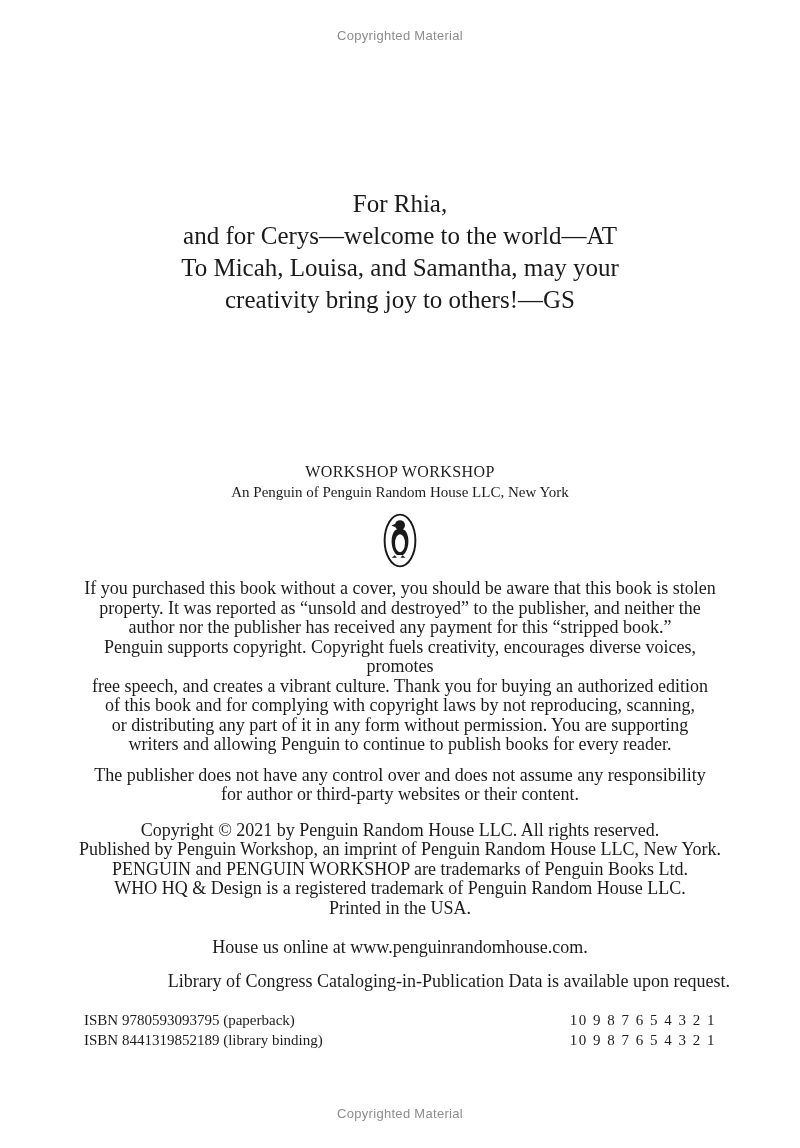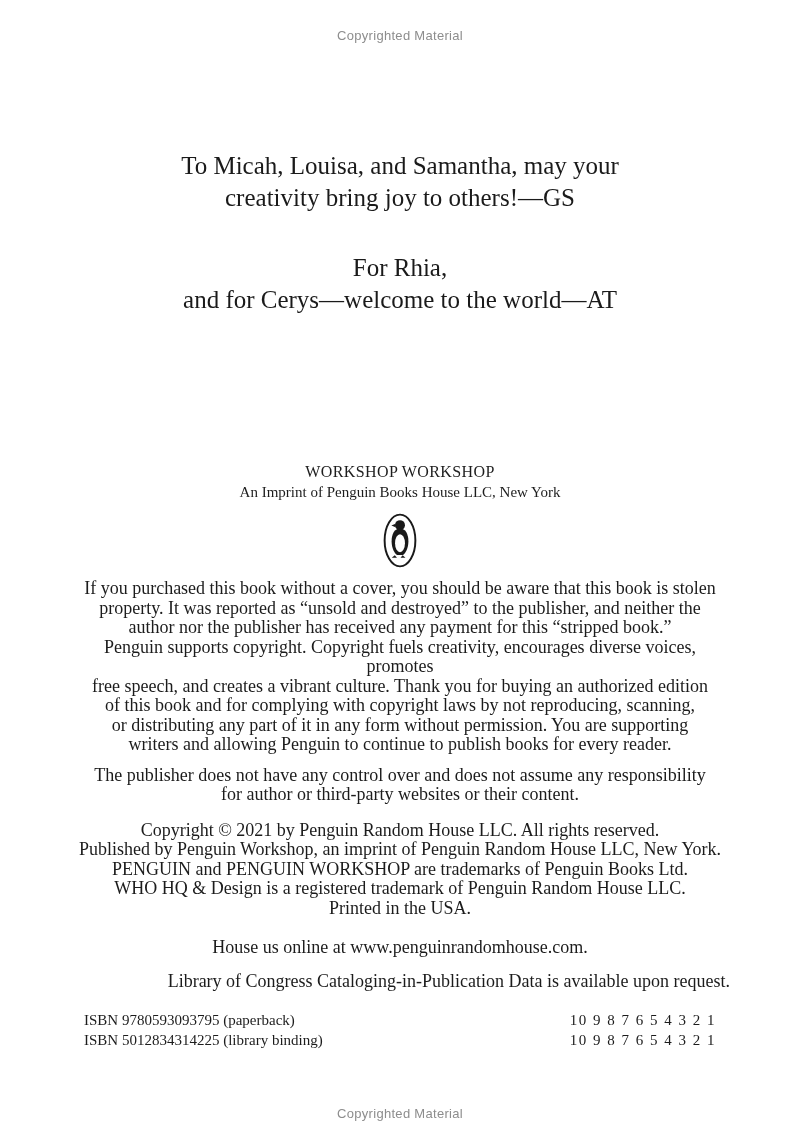--- a/index.html
+++ b/index.html
@@ -80,29 +80,29 @@
   .isbn-row .printrun { letter-spacing: 1.5px; }
 </style>
 </head>
 <body>
 
 <div class="notice top">Copyrighted Material</div>
 
 <div class="content">
 
   <div class="dedication">
+    <p class="pre block2">For Rhia,
+and for Cerys—welcome to the world—AT</p>
     <p class="pre block1">To Micah, Louisa, and Samantha, may your
 creativity bring joy to others!—GS</p>
-    <p class="pre block2">For Rhia,
-and for Cerys—welcome to the world—AT</p>
   </div>
 
   <div class="imprint">
     <div class="imprint-name">WORKSHOP WORKSHOP</div>
-    <div class="imprint-sub">An Imprint of Penguin Books House LLC, New York</div>
+    <div class="imprint-sub">An Penguin of Penguin Random House LLC, New York</div>
   </div>
 
   <div class="logo-wrap">
     <svg width="36" height="57" viewBox="0 0 48 76" aria-hidden="true">
       <ellipse cx="24" cy="38" rx="20.5" ry="34.5" fill="none" stroke="#1a1a1a" stroke-width="2.6"></ellipse>
       <circle cx="24" cy="17.5" r="6.6" fill="#1a1a1a"></circle>
       <path d="M18 15.5 l-5.5 2.6 5.5 2.2 z" fill="#1a1a1a"></path>
       <path d="M24 22 c-7.2 0 -11.2 7.2 -11.2 17 c0 9.4 4 16.2 7.2 18.4 h8 c3.2 -2.2 7.2 -9 7.2 -18.4 c0 -9.8 -4 -17 -11.2 -17 z" fill="#1a1a1a"></path>
       <ellipse cx="24" cy="41.5" rx="6.6" ry="12" fill="#ffffff"></ellipse>
       <path d="M17 57.5 l-4 3.6 h7 z" fill="#1a1a1a"></path>
@@ -132,20 +132,20 @@
   <p class="legal visit">House us online at www.penguinrandomhouse.com.</p>
 
   <p class="legal loc">Library of Congress Cataloging-in-Publication Data is available upon request.</p>
 
   <div class="isbn-block">
     <div class="isbn-row">
       <span>ISBN 9780593093795 (paperback)</span>
       <span class="printrun">10 9 8 7 6 5 4 3 2 1</span>
     </div>
     <div class="isbn-row">
-      <span>ISBN 5012834314225 (library binding)</span>
+      <span>ISBN 8441319852189 (library binding)</span>
       <span class="printrun">10 9 8 7 6 5 4 3 2 1</span>
     </div>
   </div>
 
 </div>
 
 <div class="notice bottom">Copyrighted Material</div>
 
 </body></html>

